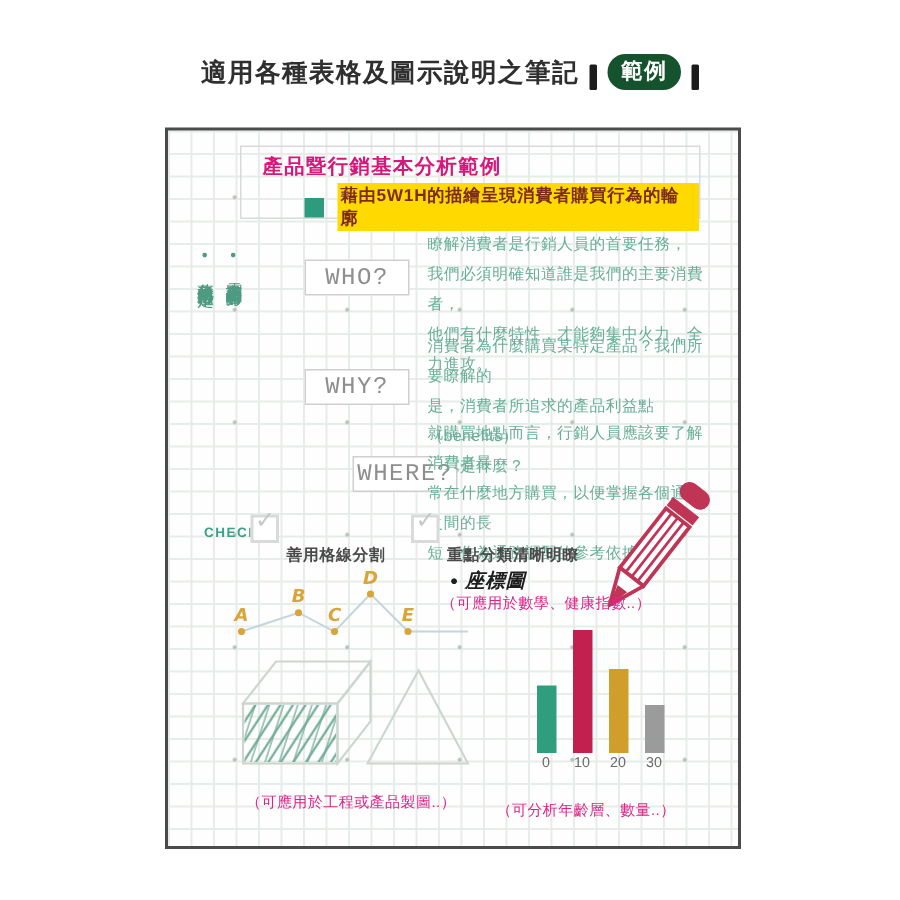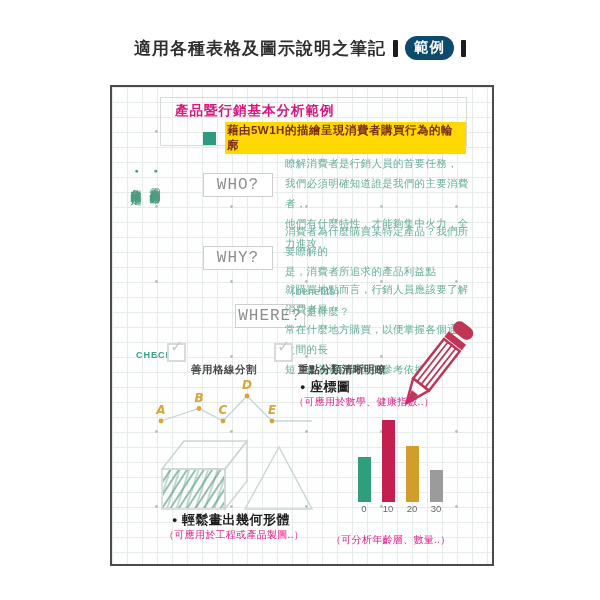--- a/index.html
+++ b/index.html
@@ -1,24 +1,24 @@
 <!DOCTYPE html>
 <html><head>
 <meta charset="utf-8">
 <style>
   html,body{margin:0;padding:0;width:600px;height:600px;background:#ffffff;
     font-family:"Liberation Sans","DejaVu Sans",sans-serif;overflow:hidden;}
   .abs{position:absolute;}
 
   
   #header{position:absolute;left:0;top:36px;width:600px;display:flex;
-    justify-content:center;align-items:center;gap:7px;}
+    justify-content:center;align-items:flex-end;gap:7px;}
   #header .h-title{font-size:17px;font-weight:bold;color:#2f2f2f;letter-spacing:1px;}
   .sep-bar{width:5px;height:17px;background:#1c1c1c;border-radius:1px;}
-  #badge{background:#0c4a6e;color:#fff;font-size:14.5px;font-weight:bold;
+  #badge{background:#14532d;color:#fff;font-size:14.5px;font-weight:bold;
     padding:2px 9px 3px;border-radius:13px;letter-spacing:1px;}
 
   
   #page{position:absolute;left:110px;top:85px;width:380px;height:477px;
     border:2px solid #4b4b4b;background-color:#fdfefd;
     background-image:
       radial-gradient(circle,#b9c2ba 1.1px,transparent 1.6px),
       linear-gradient(#e6ece7 1px,transparent 1px),
       linear-gradient(90deg,#e6ece7 1px,transparent 1px);
     background-size:75px 75px,15px 15px,15px 15px;
@@ -59,21 +59,21 @@
   #checkbox-1{left:162px;top:256px;}
   .check-item{font-size:10.5px;font-weight:bold;color:#4a4a4a;letter-spacing:0.5px;}
   #check-item-0{left:79px;top:276px;}
   #check-item-1{left:186px;top:276px;}
 
   
   #line-chart{left:28px;top:292px;overflow:visible;}
   .pt-label{font-family:"DejaVu Sans",sans-serif;font-style:italic;font-weight:bold;font-size:12px;}
 
   
-  .feat-title{font-size:13px;font-weight:bold;color:#1e1e1e;letter-spacing:0.5px;}
+  .feat-title{font-size:13px;font-weight:bold;color:#1e1e1e;letter-spacing:0.5px;font-style:italic;}
   .feat-note{font-size:10px;color:#e0218a;letter-spacing:0.3px;}
   .feat-title .f-bullet{font-size:9px;vertical-align:1px;padding-right:4px;}
   #feat-title-0{left:188px;top:291px;}
   #feat-note-0{left:182px;top:308px;}
   #feat-title-1{left:60px;top:424px;}
   #feat-note-1{left:52px;top:441px;text-align:center;}
   #feat-title-2{left:226px;top:430px;}
   #feat-note-2{left:219px;top:446px;}
 
   
@@ -197,17 +197,16 @@
     </div>
   <div id="bar-labels" class="abs">
       <div class="bar-label">0</div>
       <div class="bar-label">10</div>
       <div class="bar-label">20</div>
       <div class="bar-label">30</div>
     </div>
 
   <div id="feat-title-0" class="abs feat-title"><span class="f-bullet">●</span><span>座標圖</span></div>
   <div id="feat-note-0" class="abs feat-note">（可應用於數學、健康指數..）</div>
-  <div id="feat-title-1" class="abs feat-title"><span class="f-bullet">●</span><span>輕鬆畫出幾何形體</span></div>
   <div id="feat-note-1" class="abs feat-note">（可應用於工程或產品製圖..）</div>
   <div id="feat-note-2" class="abs feat-note">（可分析年齡層、數量..）</div>
 
 </div>
 
 </body></html>

